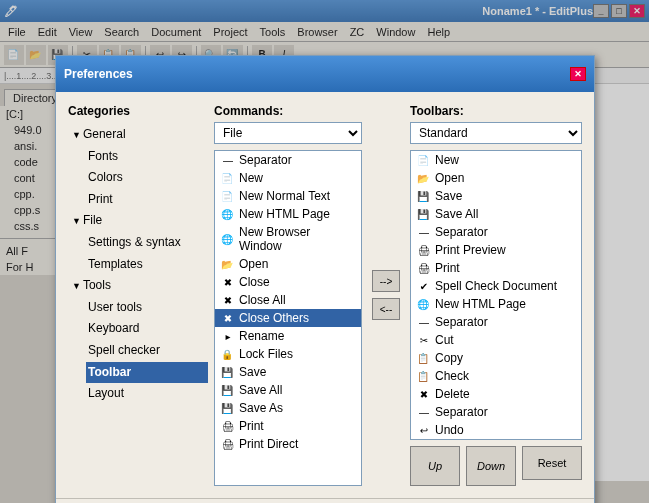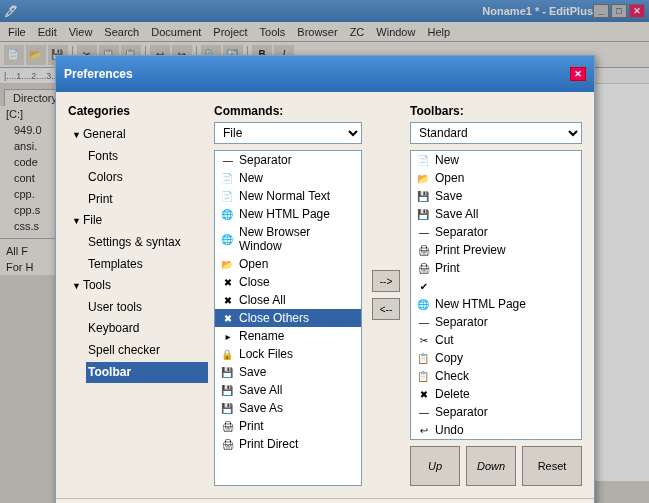--- a/index.html
+++ b/index.html
@@ -275,21 +275,21 @@
     }
     .up-down-btn {
       width: 50px; height: 40px;
       background: #d4d0c8;
       border: 1px solid #808080;
       cursor: pointer;
       font-size: 11px;
       display: flex; align-items: center; justify-content: center; font-style: italic;
     }
     .reset-btn {
-      width: 60px; height: 40px;
+      width: 60px; height: 34px;
       background: #d4d0c8;
       border: 1px solid #808080;
       cursor: pointer;
       font-size: 11px;
       display: flex; align-items: center; justify-content: center;
     }
 
     .dialog-main-footer {
       padding: 6px 12px;
       display: flex;
@@ -435,20 +435,21 @@
         <div class="cat-group">
           <div class="cat-group-label">
             <span class="arrow">▼</span>
             <span>Tools</span>
           </div>
           <div class="cat-children">
             <span class="cat-child">User tools</span>
             <span class="cat-child">Keyboard</span>
             <span class="cat-child">Spell checker</span>
             <span class="cat-child selected">Toolbar</span>
+            <span class="cat-child">Layout</span>
           </div>
         </div>
       </div>
     </div>
 
     <div class="commands-panel">
       <div class="panel-label">Commands:</div>
       <select class="panel-select">
         <option>File</option>
       </select>
@@ -554,20 +555,21 @@
           <div class="list-item">
             <span class="list-item-icon">🖨</span>
             <span>Print Preview</span>
           </div>
           <div class="list-item">
             <span class="list-item-icon">🖨</span>
             <span>Print</span>
           </div>
           <div class="list-item">
             <span class="list-item-icon">✔</span>
+            <span>Spell Check Document</span>
           </div>
           <div class="list-item">
             <span class="list-item-icon">🌐</span>
             <span>New HTML Page</span>
           </div>
           <div class="list-item">
             <span class="list-item-icon">—</span>
             <span>Separator</span>
           </div>
           <div class="list-item">

